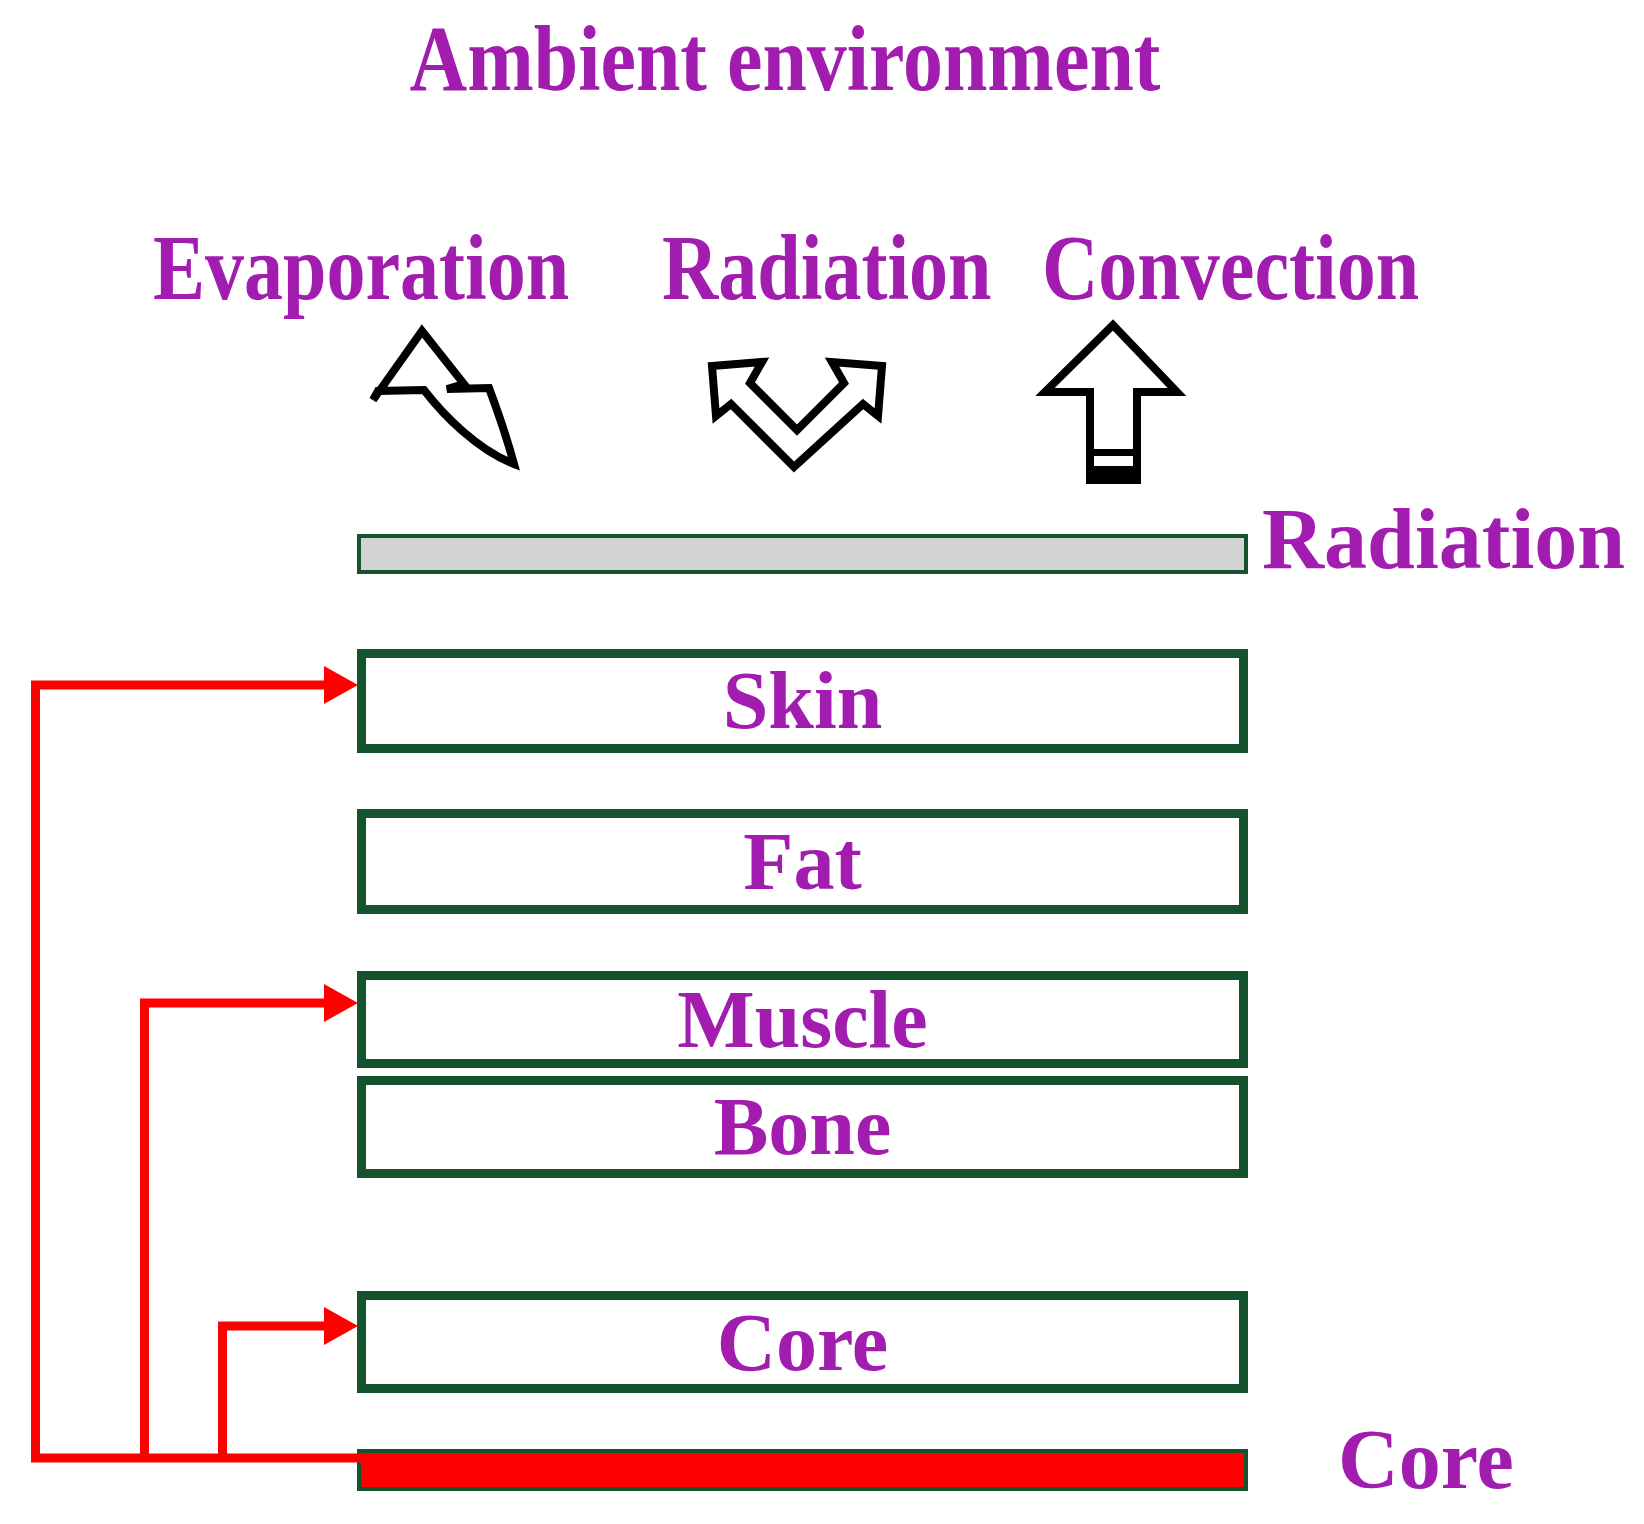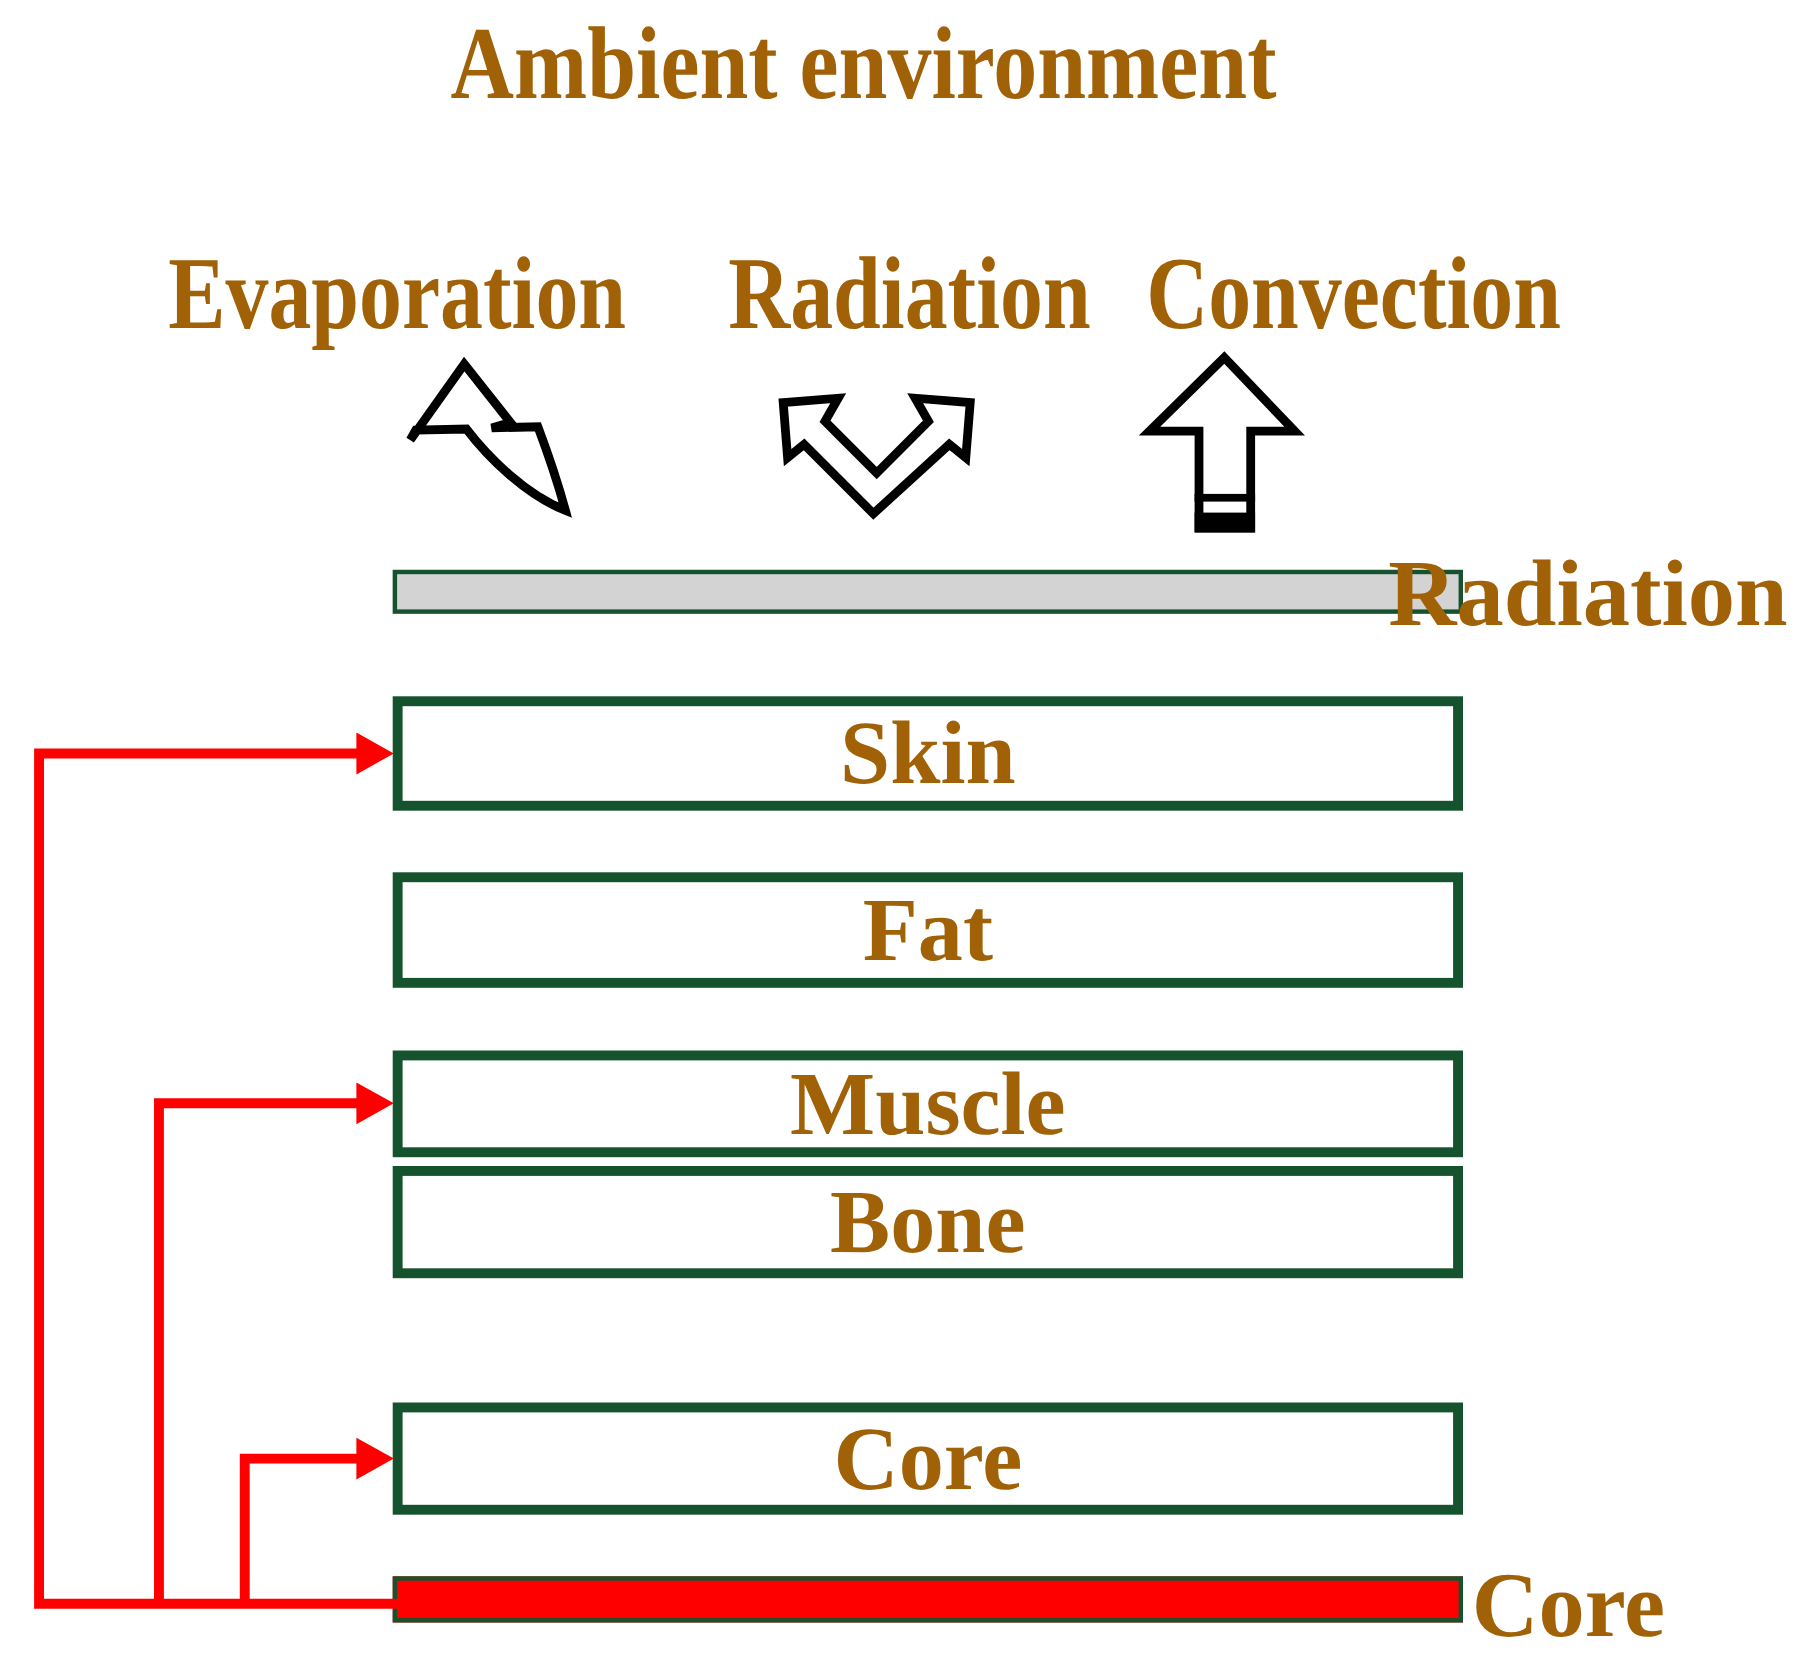--- a/index.html
+++ b/index.html
@@ -8,21 +8,21 @@
     background: #ffffff;
   }
   #canvas {
     position: relative;
     width: 1644px;
     height: 1524px;
     background: #ffffff;
     overflow: hidden;
     font-family: "Liberation Serif", "DejaVu Serif", serif;
     font-weight: bold;
-    color: #a16207;
+    color: #a21caf;
   }
   .abs { position: absolute; }
 
   
   .title {
     left: 0;
     top: 11px;
     width: 1570px;
     text-align: center;
     font-size: 94px;
@@ -47,23 +47,24 @@
     font-size: 86px;
     line-height: 1;
     white-space: nowrap;
   }
   #clothing-label { left: 1262px; top: 496px; }
   #blood-label    { left: 1338px; top: 1418px; font-size: 84px; }
 
   
   .bar, .layer {
     left: 357px;
-    width: 973px;
+    width: 891px;
     box-sizing: border-box;
     border: 4px solid #14532d;
+    margin-top: 16px;
   }
   #clothing-bar {
     top: 518px;
     height: 40px;
     background: #d3d3d3;
   }
   #blood-bar {
     top: 1433px;
     height: 42px;
     background: #ff0000;

